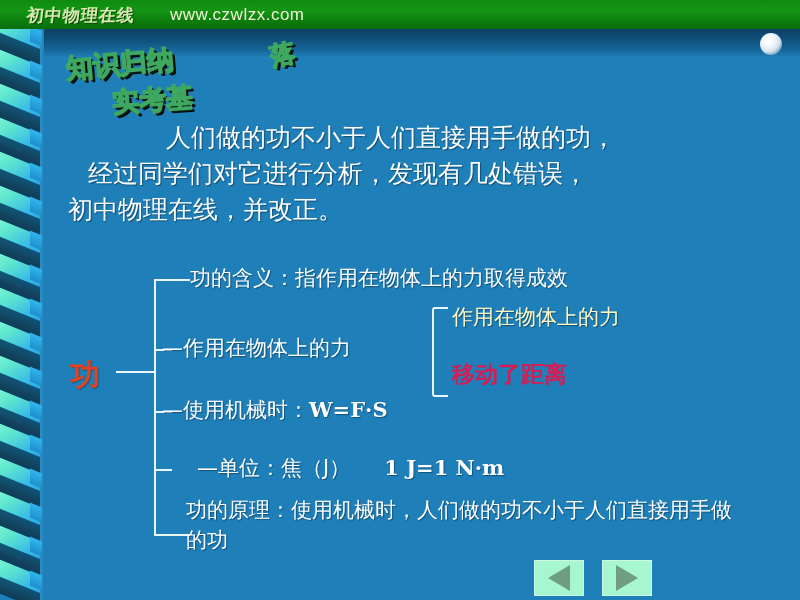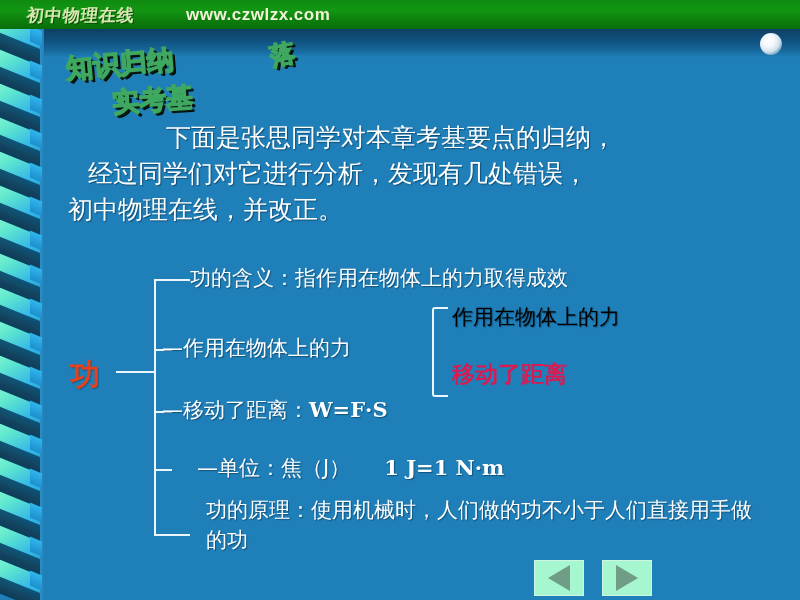--- a/index.html
+++ b/index.html
@@ -20,21 +20,21 @@
     margin-left:6px;width:150px;height:24px;
     display:flex;align-items:center;justify-content:center;
     font-family:"DejaVu Serif",serif;
     font-size:17px;font-weight:bold;color:#d8e8b0;
     letter-spacing:1px;
     text-shadow:1px 1px 0 #064a06,-1px 0 0 #3ab83a;
     transform:skewX(-7deg);
     white-space:nowrap;
   }
   .banner-url{
-    margin-left:30px;color:#f2f2d8;font-size:17px;font-weight:bold;
+    margin-left:14px;color:#f2f2d8;font-size:17px;font-weight:normal;
     letter-spacing:.5px;
     font-family:"Liberation Sans",sans-serif;
   }
 
   
   .header-strip{
     position:absolute;left:0;top:29px;width:800px;height:28px;
     background:linear-gradient(180deg,#0d3f63 0%,#10527f 42%,#17699c 78%,#1f7fb8 100%);
   }
   .orb{
@@ -126,36 +126,36 @@
   .node{
     position:absolute;color:#ffffff;
     font-family:"DejaVu Sans","Liberation Sans",sans-serif;
     font-size:21px;line-height:30px;white-space:nowrap;
     text-shadow:1px 1px 1px rgba(0,40,70,.5);
   }
   .n1{left:190px;top:8px;}
   .n2{left:162px;top:78px;}
   .n3{left:162px;top:140px;}
   .n4{left:162px;top:198px;margin-left:35px;}
-  .n5{left:186px;top:240px;white-space:normal;width:560px;margin-left:20px;}
+  .n5{left:186px;top:240px;white-space:normal;width:560px;}
 
   .formula{
     font-family:"DejaVu Serif","Liberation Serif",serif;
     font-weight:bold;font-size:21px;
   }
   .gap{display:inline-block;width:34px;}
 
   
   .bracket{
     position:absolute;left:432px;top:52px;width:14px;height:86px;
     border:2px solid #eaf6fb;border-right:none;border-radius:3px 0 0 3px;
   }
   .sub1{
     position:absolute;left:452px;top:48px;
-    color:#000000;font-size:21px;white-space:nowrap;
+    color:#fef9c3;font-size:21px;white-space:nowrap;
     font-family:"DejaVu Sans","Liberation Sans",sans-serif;
     text-shadow:1px 1px 1px rgba(0,40,70,.5);
   }
   .sub2{
     position:absolute;left:452px;top:104px;
     color:#d81b52;font-size:23px;line-height:30px;white-space:nowrap;
     font-weight:bold;
     font-family:"DejaVu Sans","Liberation Sans",sans-serif;
   }
 
@@ -274,42 +274,42 @@
       </div>
   </div>
 
   <div class="title-wrap">
     <div class="wa wa1">知识归纳</div>
     <div class="wa wa2">落</div>
     <div class="wa wa3">实考基</div>
   </div>
 
   <div class="intro">
-    <div class="l1">下面是张思同学对本章考基要点的归纳，</div>
+    <div class="l1">人们做的功不小于人们直接用手做的功，</div>
     <div class="l2">经过同学们对它进行分析，发现有几处错误，</div>
     <div class="l3">初中物理在线，并改正。</div>
   </div>
 
   <div class="diagram">
 
     <div class="root-label">功</div>
     <div class="root-conn"></div>
     <div class="spine"></div>
 
     <div class="branch b1"></div>
     <div class="branch b2"></div>
     <div class="branch b3"></div>
     <div class="branch b4"></div>
     <div class="branch b5"></div>
 
     <div class="node n1">功的含义：指作用在物体上的力取得成效</div>
     <div class="node n2">—作用在物体上的力</div>
 
     <div class="node n3">
-      <span>—移动了距离：</span><span class="formula">W=F·S</span>
+      <span>—使用机械时：</span><span class="formula">W=F·S</span>
     </div>
 
     <div class="node n4">
       <span>—单位：焦（J）</span><span class="gap"></span><span class="formula">1 J=1 N·m</span>
     </div>
 
     <div class="node n5">功的原理：使用机械时，人们做的功不小于人们直接用手做的功</div>
 
     <div class="bracket"></div>
     <div class="sub1">作用在物体上的力</div>

